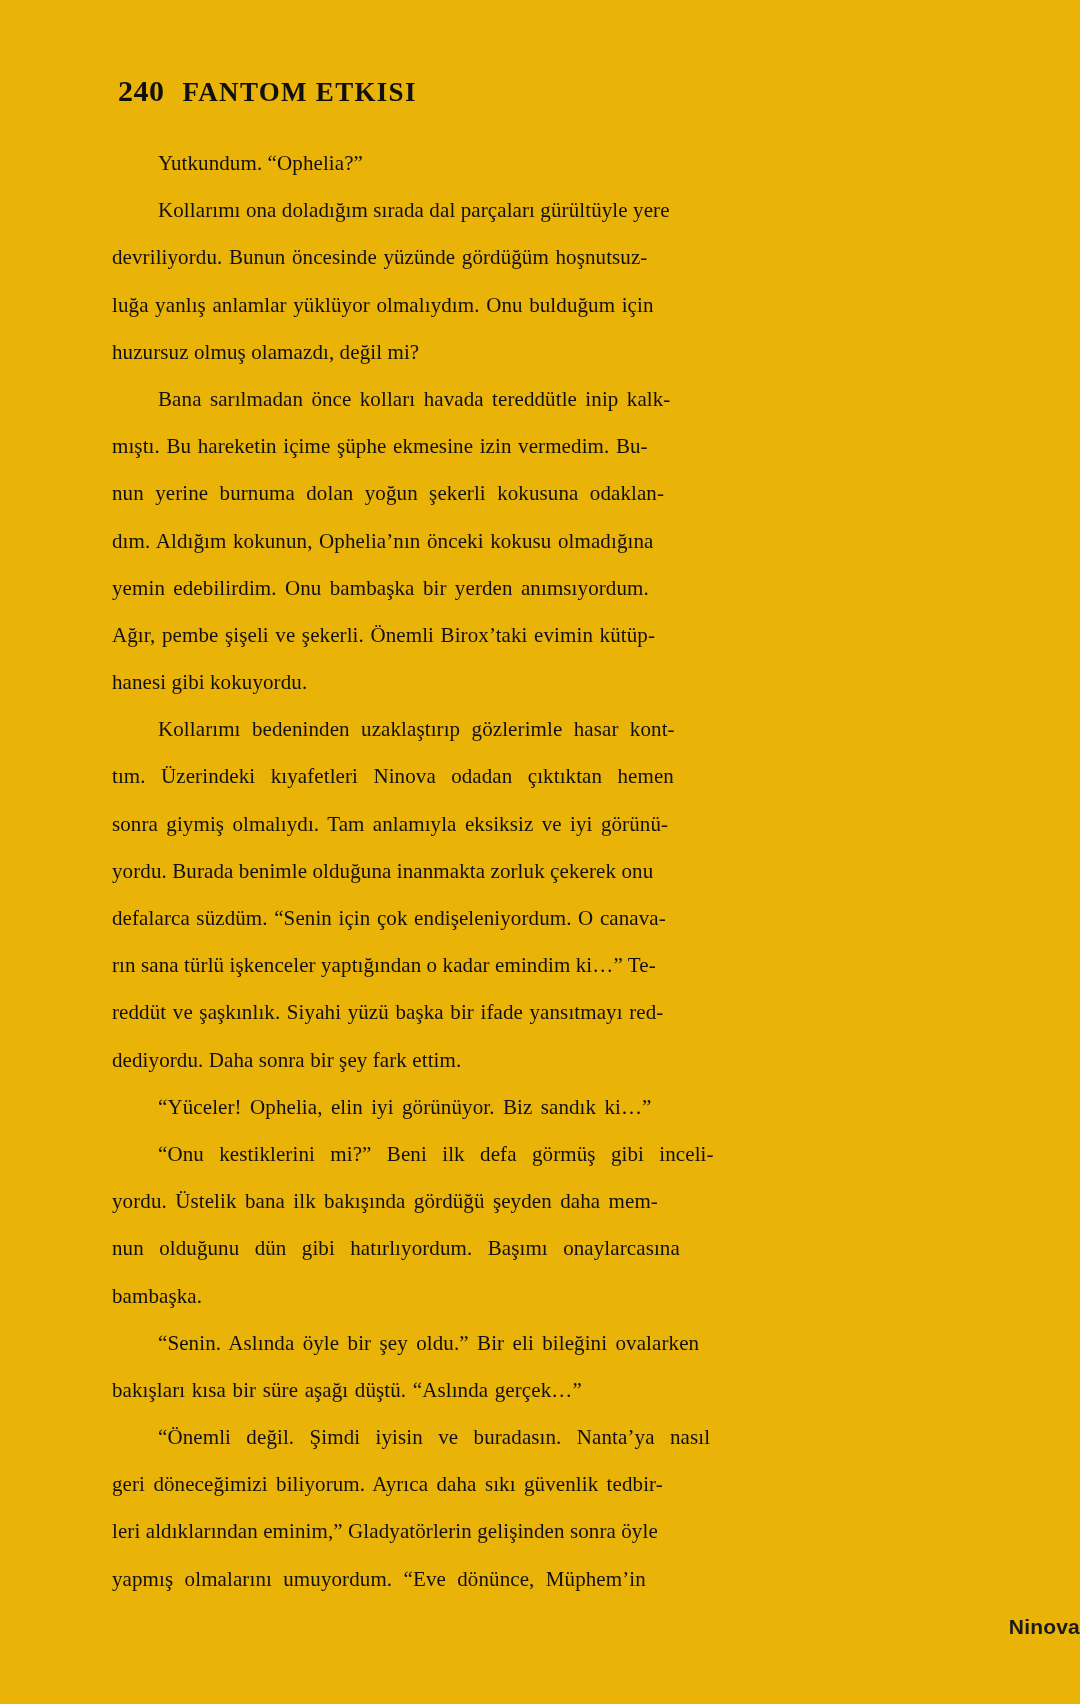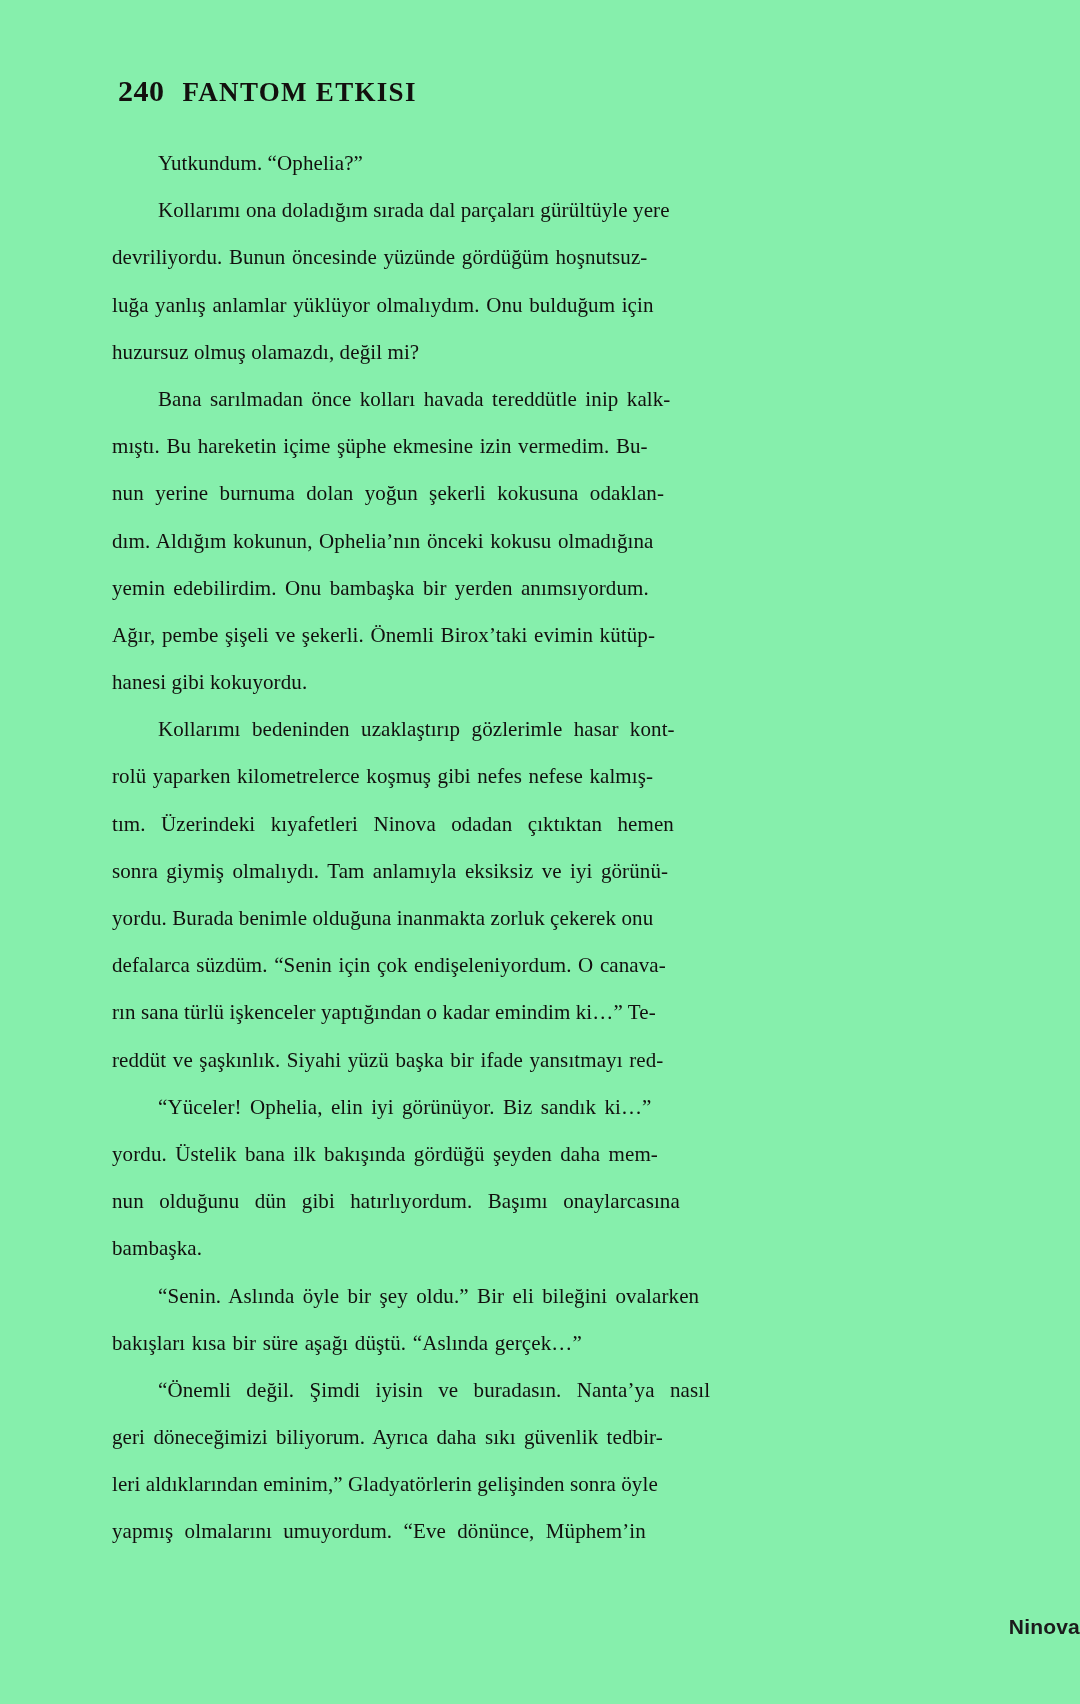--- a/index.html
+++ b/index.html
@@ -74,49 +74,50 @@
   .footer-text {
     font-family: "Liberation Sans", "DejaVu Sans", sans-serif;
     font-size: 21px;
     color: #1b1b1b;
     letter-spacing: 0.2px;
   }
 </style>
 </head>
 <body>
 
-<div class="page" style="background: #86efac; color: rgb(18, 16, 14);">
+<div class="page" style="background: #eab308; color: rgb(18, 16, 14);">
 
   <div class="running-head">
     <span class="folio">240</span>
     <span class="book-title">FANTOM ETKISI</span>
   </div>
 
   <div class="textblock">
       <div class="line indent">Yutkundum. “Ophelia?”</div>
       <div class="line indent">Kollarımı ona doladığım sırada dal parçaları gürültüyle yere</div>
       <div class="line j1">devriliyordu. Bunun öncesinde yüzünde gördüğüm hoşnutsuz-</div>
       <div class="line j1">luğa yanlış anlamlar yüklüyor olmalıydım. Onu bulduğum için</div>
       <div class="line">huzursuz olmuş olamazdı, değil mi?</div>
       <div class="line indent j2">Bana sarılmadan önce kolları havada tereddütle inip kalk-</div>
       <div class="line j1">mıştı. Bu hareketin içime şüphe ekmesine izin vermedim. Bu-</div>
       <div class="line j3">nun yerine burnuma dolan yoğun şekerli kokusuna odaklan-</div>
       <div class="line j1">dım. Aldığım kokunun, Ophelia’nın önceki kokusu olmadığına</div>
       <div class="line j2">yemin edebilirdim. Onu bambaşka bir yerden anımsıyordum.</div>
       <div class="line j1">Ağır, pembe şişeli ve şekerli. Önemli Birox’taki evimin kütüp-</div>
       <div class="line">hanesi gibi kokuyordu.</div>
       <div class="line indent j3">Kollarımı bedeninden uzaklaştırıp gözlerimle hasar kont-</div>
-      <div class="line j1">rolü yaparken kilometrelerce koşmuş gibi nefes nefese kalmış-</div>
       <div class="line j4">tım. Üzerindeki kıyafetleri Ninova odadan çıktıktan hemen</div>
       <div class="line j2">sonra giymiş olmalıydı. Tam anlamıyla eksiksiz ve iyi görünü-</div>
       <div class="line">yordu. Burada benimle olduğuna inanmakta zorluk çekerek onu</div>
       <div class="line j1">defalarca süzdüm. “Senin için çok endişeleniyordum. O canava-</div>
       <div class="line">rın sana türlü işkenceler yaptığından o kadar emindim ki…” Te-</div>
       <div class="line j1">reddüt ve şaşkınlık. Siyahi yüzü başka bir ifade yansıtmayı red-</div>
+      <div class="line">dediyordu. Daha sonra bir şey fark ettim.</div>
       <div class="line indent j2">“Yüceler! Ophelia, elin iyi görünüyor. Biz sandık ki…”</div>
+      <div class="line indent j4">“Onu kestiklerini mi?” Beni ilk defa görmüş gibi inceli-</div>
       <div class="line j2">yordu. Üstelik bana ilk bakışında gördüğü şeyden daha mem-</div>
       <div class="line j4">nun olduğunu dün gibi hatırlıyordum. Başımı onaylarcasına</div>
       <div class="line">bambaşka.</div>
       <div class="line indent j2">“Senin. Aslında öyle bir şey oldu.” Bir eli bileğini ovalarken</div>
       <div class="line j1">bakışları kısa bir süre aşağı düştü. “Aslında gerçek…”</div>
       <div class="line indent j4">“Önemli değil. Şimdi iyisin ve buradasın. Nanta’ya nasıl</div>
       <div class="line j2">geri döneceğimizi biliyorum. Ayrıca daha sıkı güvenlik tedbir-</div>
       <div class="line">leri aldıklarından eminim,” Gladyatörlerin gelişinden sonra öyle</div>
       <div class="line j3">yapmış olmalarını umuyordum. “Eve dönünce, Müphem’in</div>
     </div>

